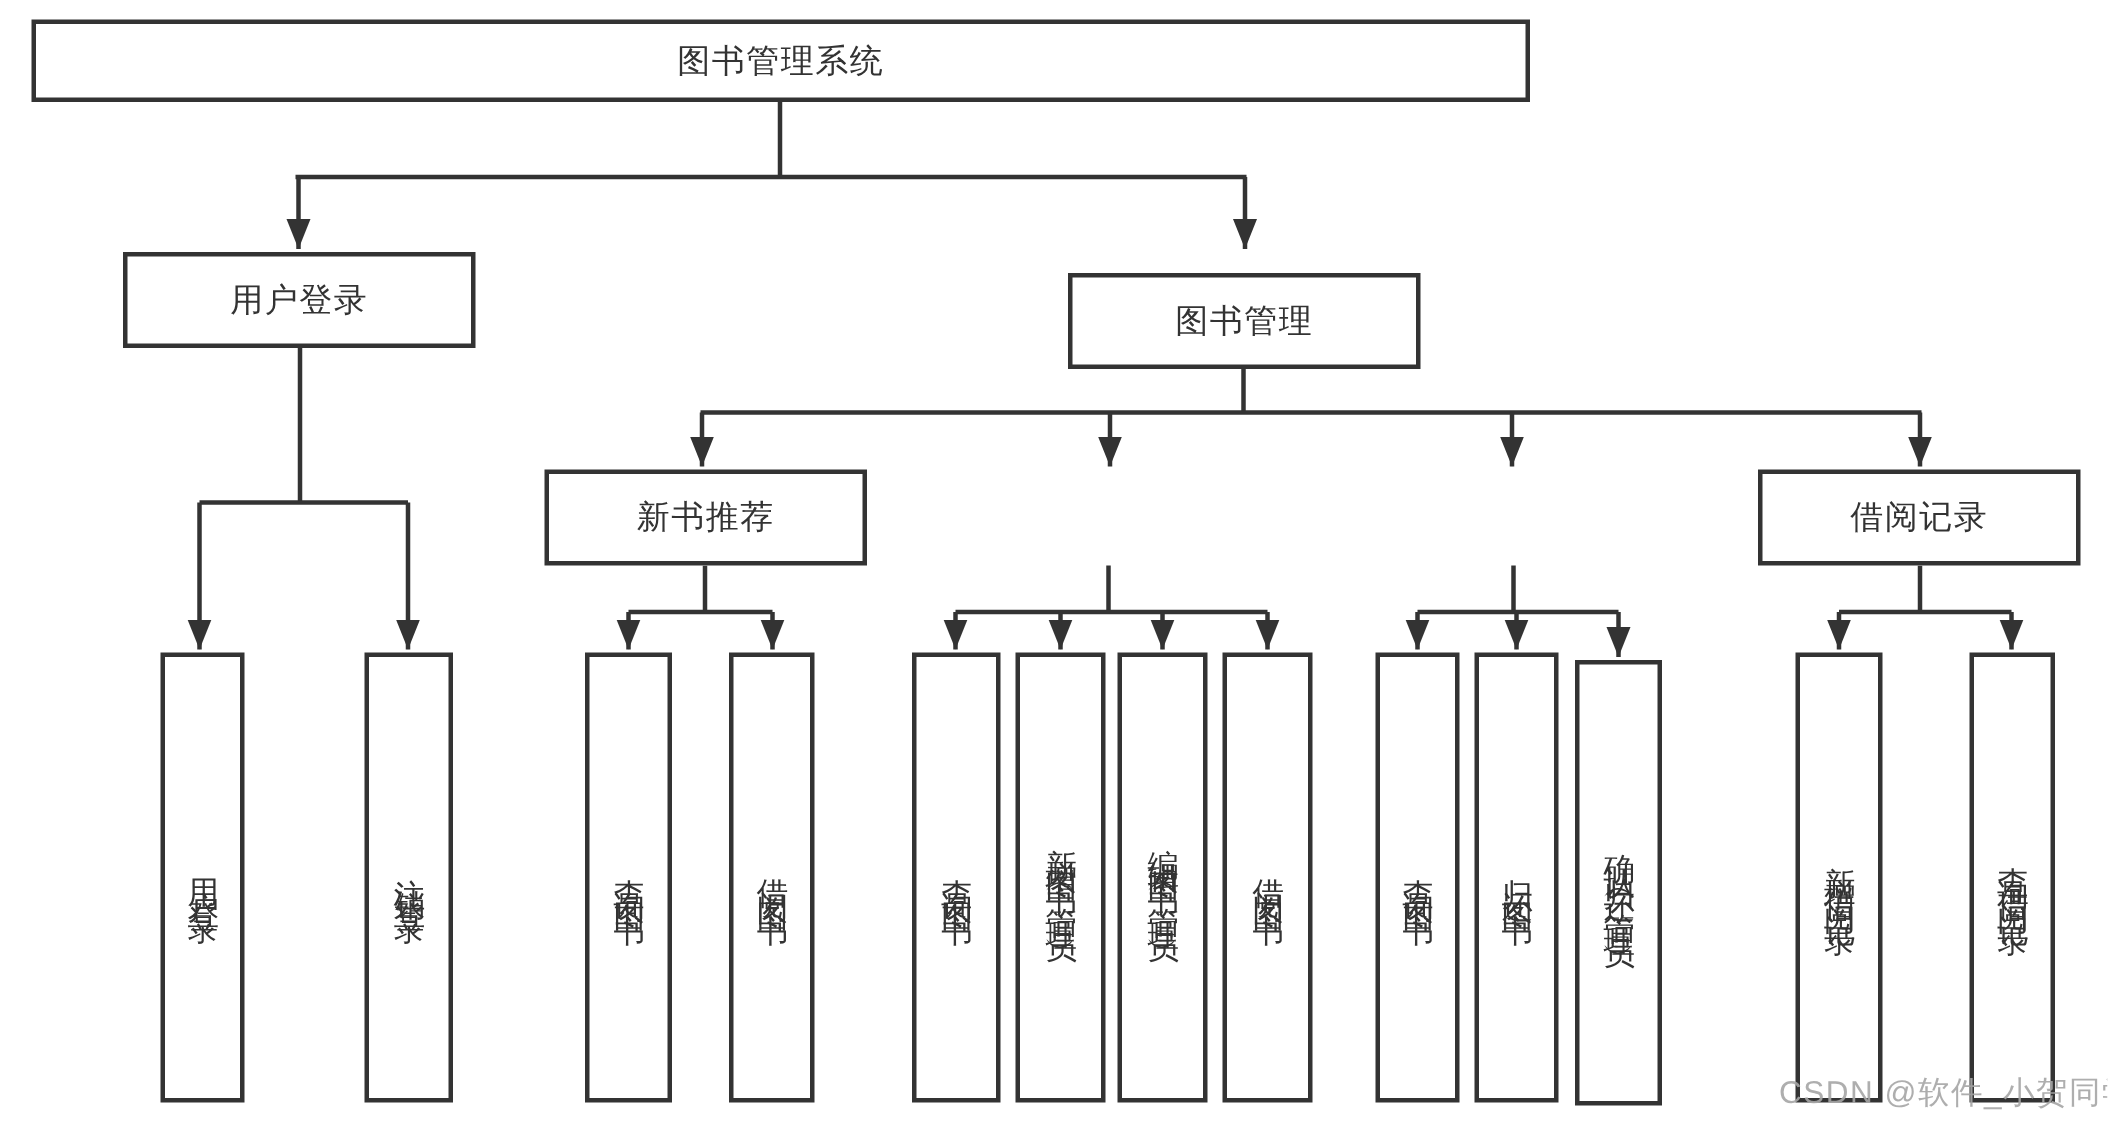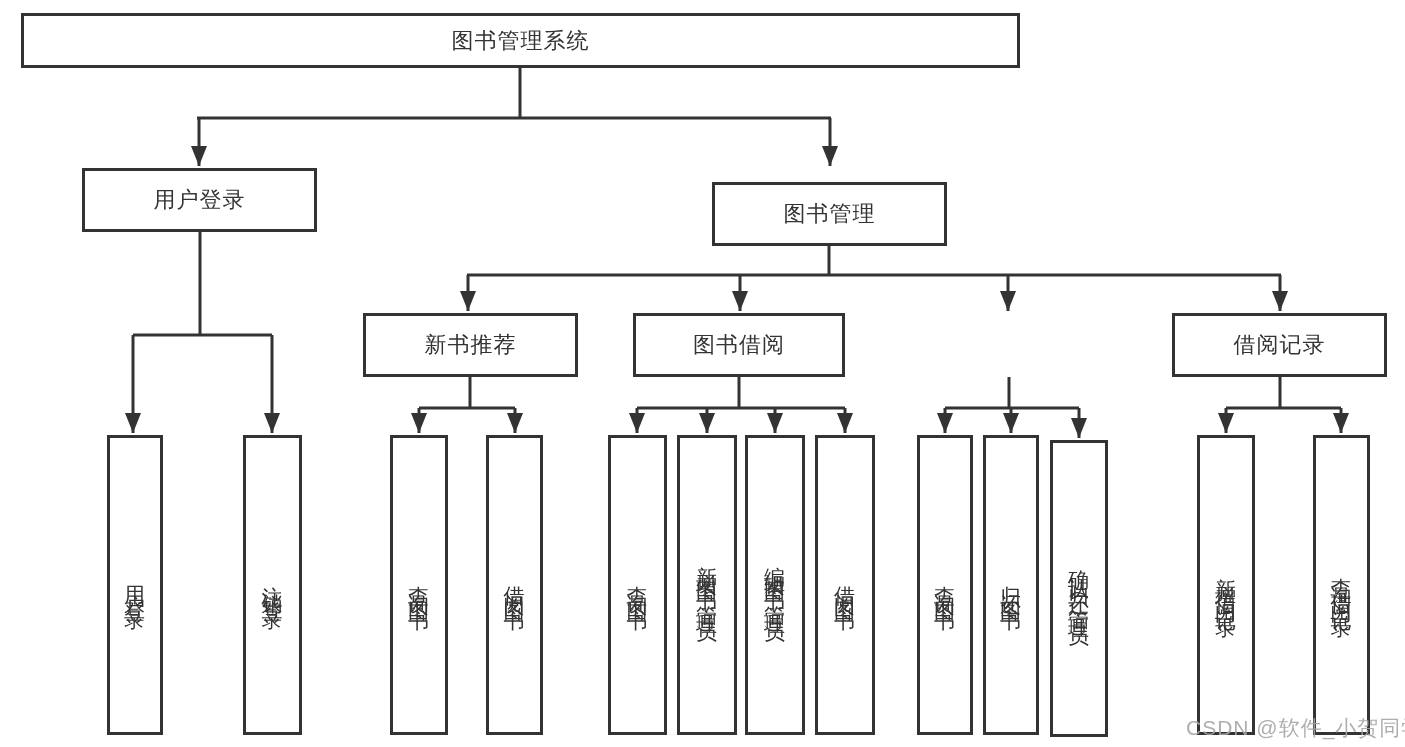--- a/index.html
+++ b/index.html
@@ -94,21 +94,20 @@
       <line x1="1341" y1="408" x2="1341" y2="433" marker-end="url(#arrow)"></line>
     </g>
   </svg>
 
   <div class="node hbox" style="left:21px; top:13px; width:999px; height:55px;">图书管理系统</div>
 
   <div class="node hbox" style="left:82px; top:168px; width:235px; height:64px;">用户登录</div>
   <div class="node hbox" style="left:712px; top:168px; width:235px; height:64px;margin-top:14px;">图书管理</div>
 
   <div class="node hbox" style="left:363px; top:313px; width:215px; height:64px;">新书推荐</div>
-  <div class="node hbox" style="left:633px; top:313px; width:212px; height:64px;">图书借阅</div>
   <div class="node hbox" style="left:1172px; top:313px; width:215px; height:64px;">借阅记录</div>
 
   <div class="node vbox" style="left:107px; top:435px; width:56px; height:300px;">
     <span>用户登录</span>
   </div>
   <div class="node vbox" style="left:243px; top:435px; width:59px; height:300px;">
     <span>注销登录</span>
   </div>
 
   <div class="node vbox" style="left:390px; top:435px; width:58px; height:300px;">

